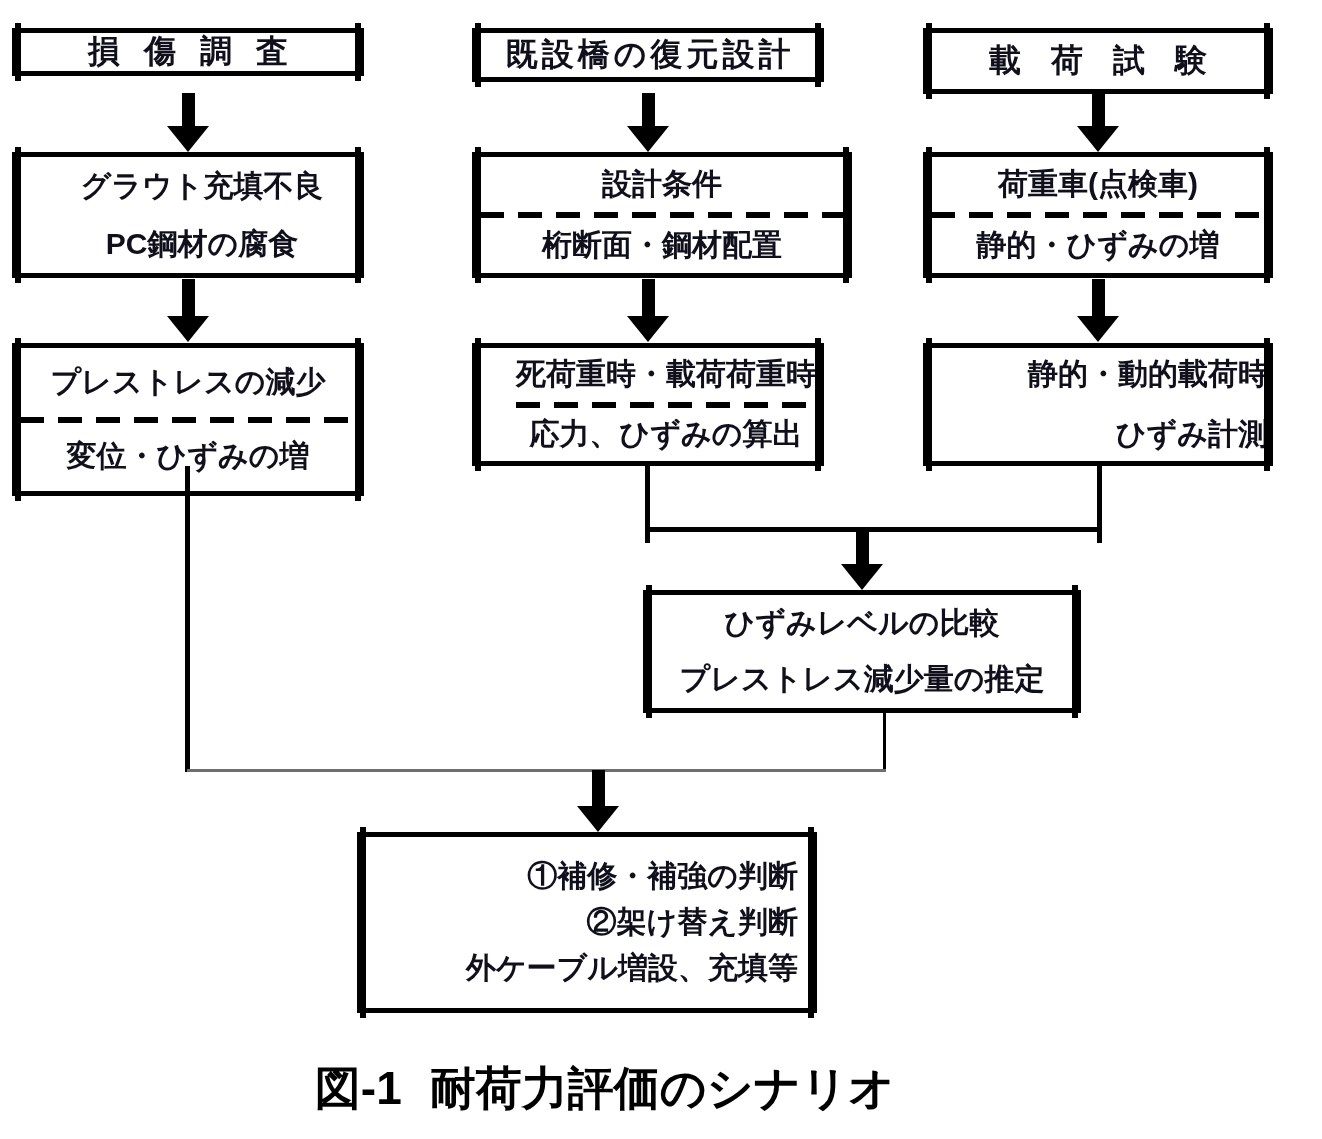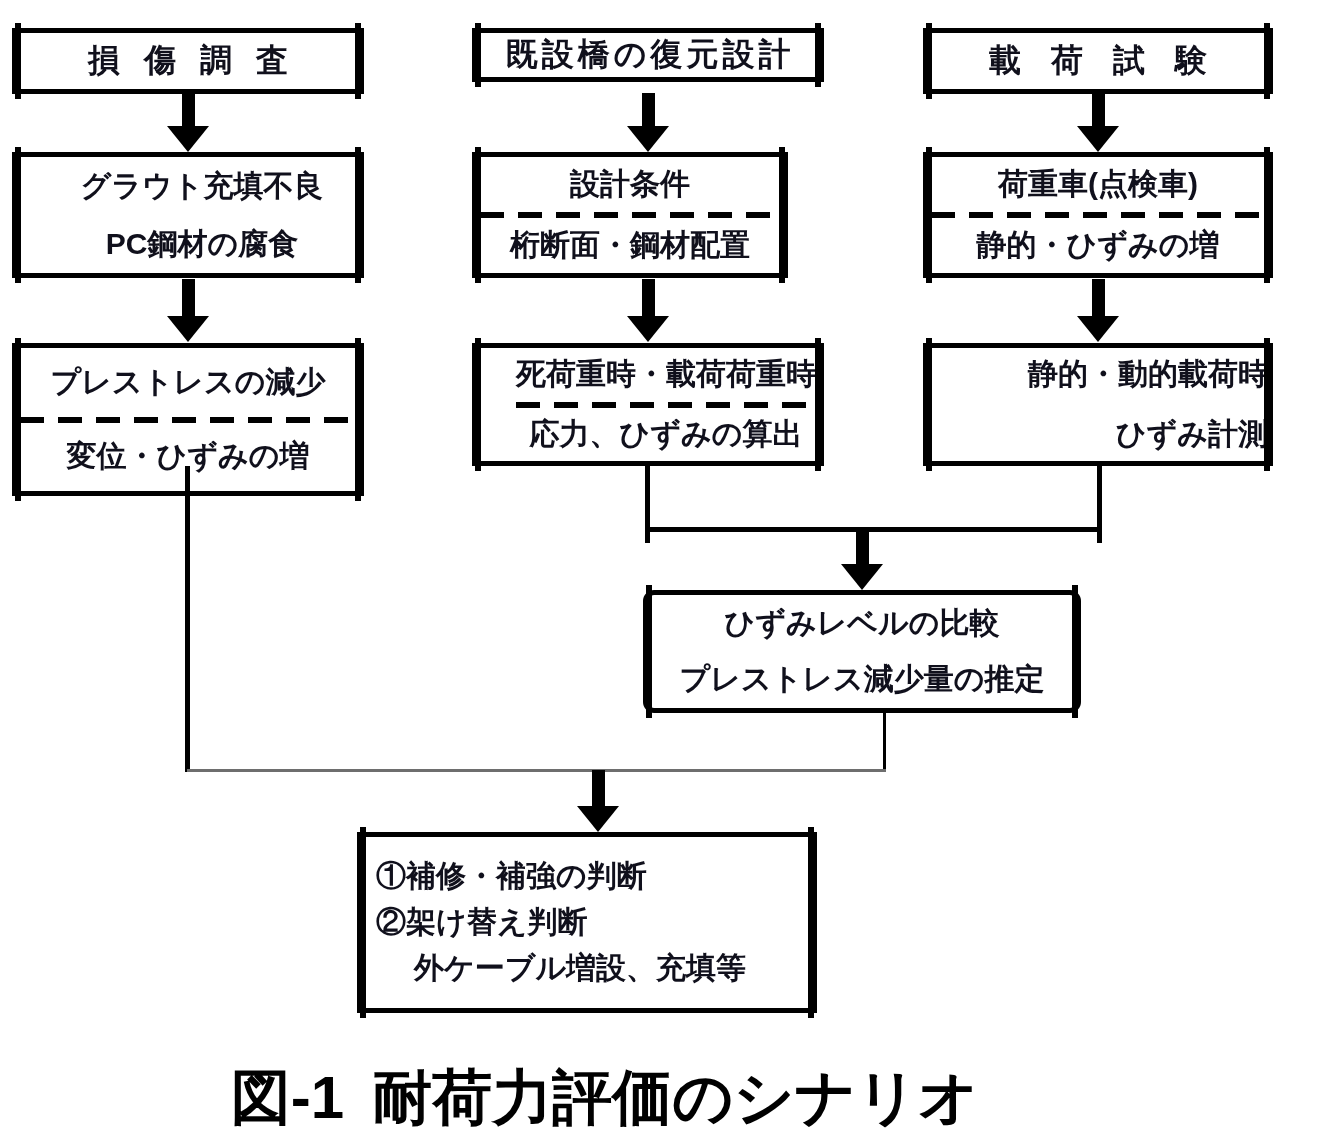--- a/index.html
+++ b/index.html
@@ -68,48 +68,48 @@
   .arrow .head {
     width: 0; height: 0;
     border-left: 21px solid transparent;
     border-right: 21px solid transparent;
     border-top: 26px solid #000;
   }
   .line { position: absolute; background: #000; }
   .line.thin { background: #6e6e6e; }
   .decision {
     justify-content: space-evenly;
-    align-items: flex-start;
+    align-items: flex-end;
     padding: 14px 14px;
   }
   .decision .ditem {
     font-weight: bold;
     font-size: 30px;
     white-space: nowrap;
   }
   .decision .indent { padding-left: 38px; }
   .caption {
     position: absolute;
     left: 0;
     top: 1058px;
     width: 1210px;
     text-align: center;
     font-weight: bold;
-    font-size: 60px;
+    font-size: 46px;
     color: #000;
     white-space: nowrap;
   }
   .caption .cap-title { margin-left: 28px; }
 </style>
 </head>
 <body>
 
 <div class="page">
 
-  <div class="fbox hdr" style="left:12px; top:28px; width:352px; height:66px;">
+  <div class="fbox hdr" style="left:12px; top:28px; width:352px; height:48px;">
     <span class="ls-mid">損傷調査</span>
   </div>
   <div class="arrow" style="left:167px; top:93px; height:59px;">
     <div class="stem"></div>
     <div class="head"></div>
   </div>
   <div class="fbox" style="left:12px; top:152px; width:352px; height:126px;padding-left:28px;">
     <div class="sect">グラウト充填不良</div>
     <div class="sect">PC鋼材の腐食</div>
   </div>
@@ -123,21 +123,21 @@
     <div class="sect">変位・ひずみの増</div>
   </div>
 
   <div class="fbox hdr" style="left:472px; top:28px; width:352px; height:54px;">
     <span class="ls-small">既設橋の復元設計</span>
   </div>
   <div class="arrow" style="left:627px; top:93px; height:59px;">
     <div class="stem"></div>
     <div class="head"></div>
   </div>
-  <div class="fbox" style="left:472px; top:152px; width:316px; height:126px;">
+  <div class="fbox" style="left:472px; top:152px; width:380px; height:126px;">
     <div class="sect">設計条件</div>
     <div class="dash"></div>
     <div class="sect">桁断面・鋼材配置</div>
   </div>
   <div class="arrow" style="left:627px; top:279px; height:63px;">
     <div class="stem"></div>
     <div class="head"></div>
   </div>
   <div class="fbox" style="left:472px; top:343px; width:352px; height:123px;padding-left:36px;">
     <div class="sect">死荷重時・載荷荷重時</div>
@@ -170,21 +170,21 @@
   <div class="line" style="left:645px; top:466px; width:5px; height:65px;"></div>
   <div class="line" style="left:1097px; top:466px; width:5px; height:65px;"></div>
   <div class="line" style="left:645px; top:527px; width:457px; height:5px;"></div>
   <div class="line" style="left:645px; top:527px; width:5px; height:16px;"></div>
   <div class="line" style="left:1097px; top:527px; width:5px; height:16px;"></div>
   <div class="arrow" style="left:841px; top:529px; height:61px;">
     <div class="stem"></div>
     <div class="head"></div>
   </div>
 
-  <div class="fbox" style="left:643px; top:590px; width:438px; height:123px;border-radius:11px;">
+  <div class="fbox" style="left:643px; top:590px; width:438px; height:123px;">
     <div class="sect">ひずみレベルの比較</div>
     <div class="sect">プレストレス減少量の推定</div>
   </div>
 
   <div class="line" style="left:185px; top:466px; width:5px; height:306px;"></div>
   <div class="line" style="left:883px; top:713px; width:3px; height:59px;"></div>
   <div class="line thin" style="left:187px; top:769px; width:699px; height:3px;"></div>
   <div class="arrow" style="left:577px; top:770px; height:62px;">
     <div class="stem"></div>
     <div class="head"></div>

